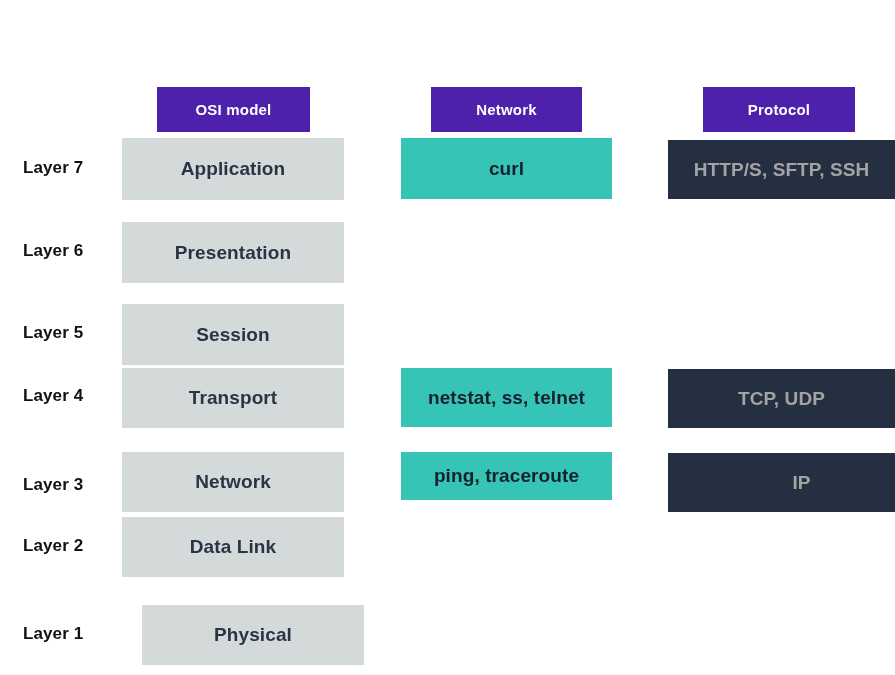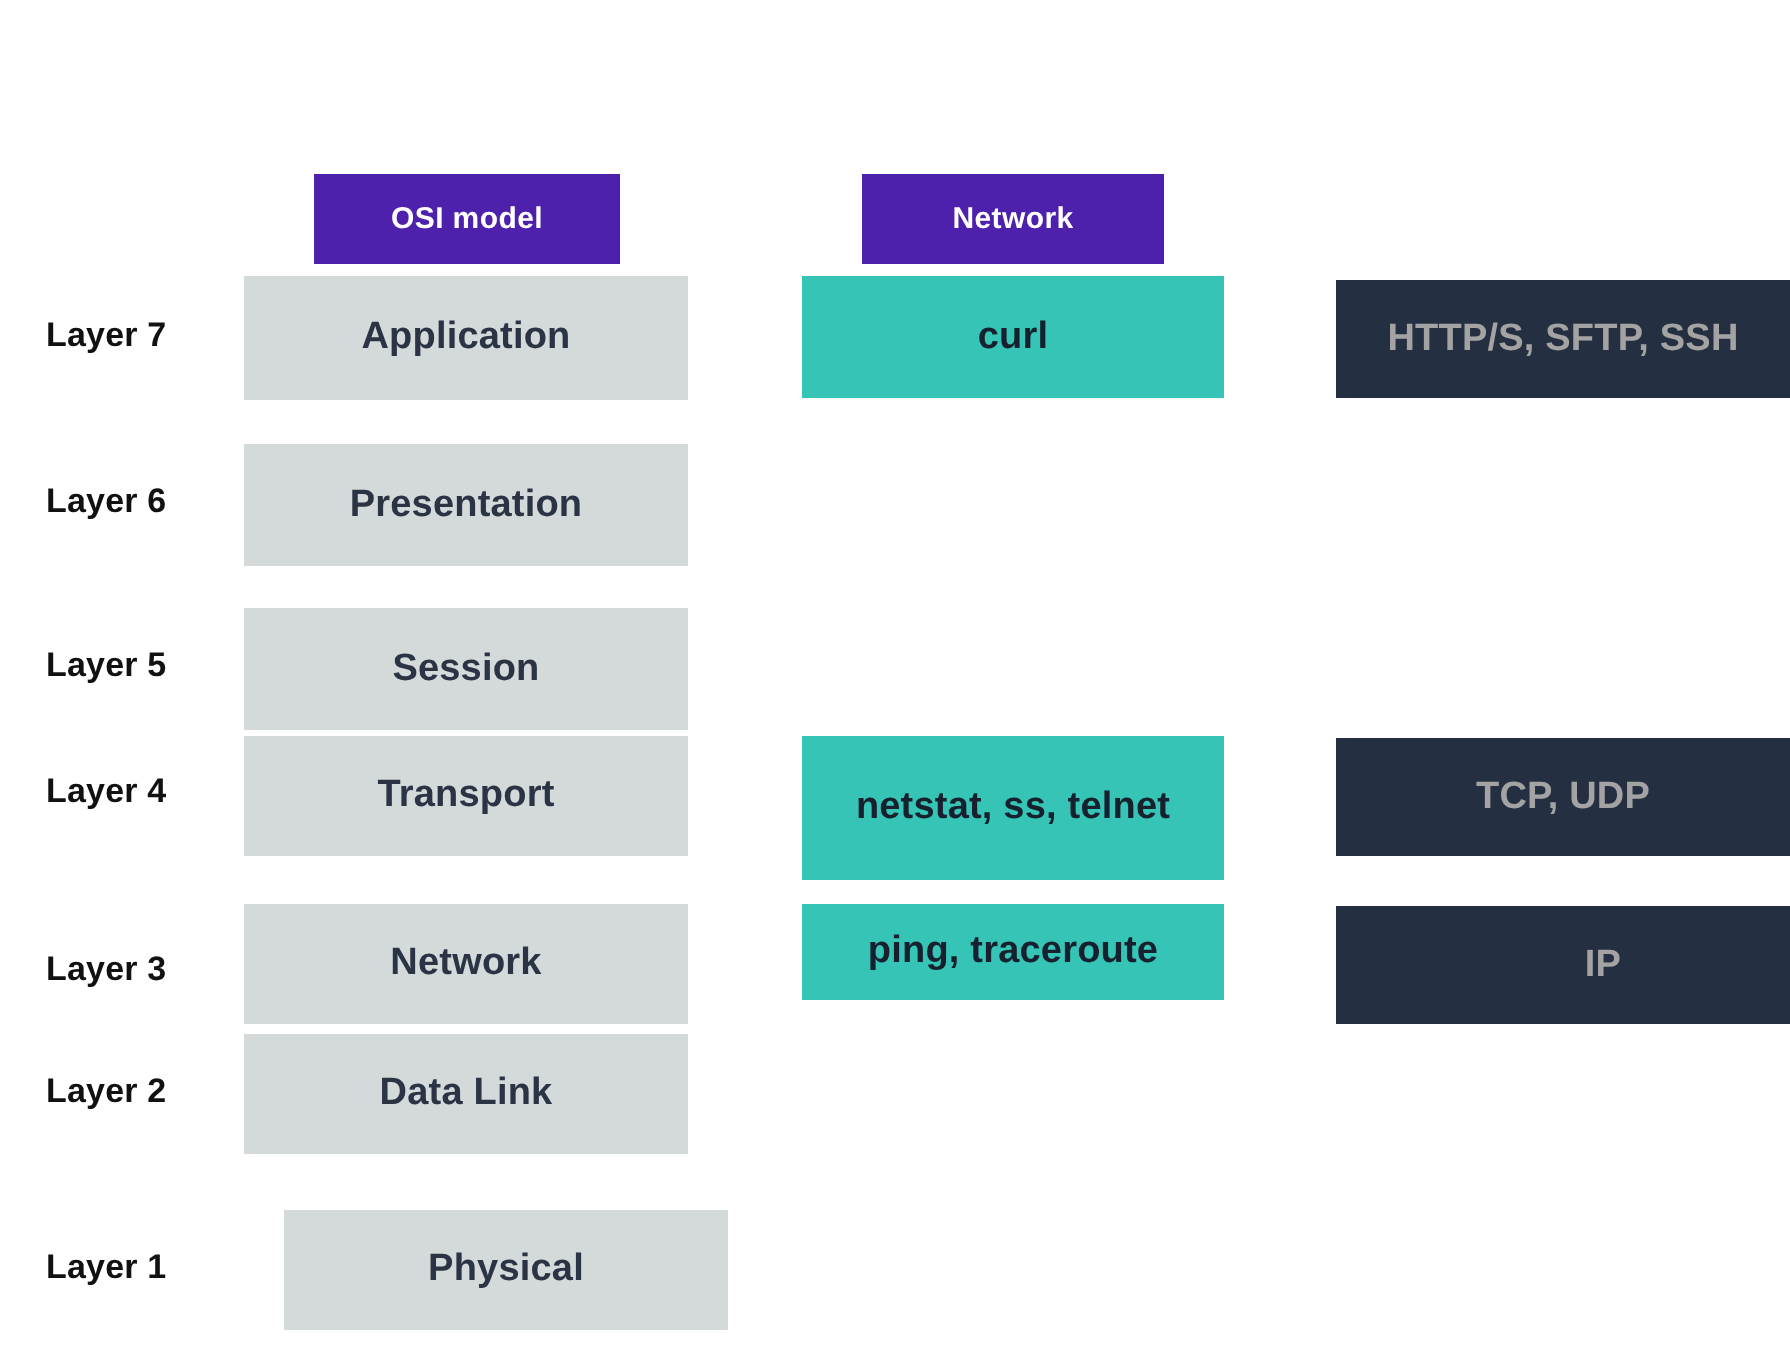--- a/index.html
+++ b/index.html
@@ -101,33 +101,34 @@
 </head>
 <body>
 
 <div id="slide">
 
 
   <div class="col-header h-osi">OSI model</div>
 
   <div class="col-header h-command">Network</div>
 
+  <div class="col-header h-protocol">Protocol</div>
 
   <div id="rows-root">
       <div class="layer-label" style="top: 156px;">Layer 7</div>
       <div class="box osi" style="top: 138px; height: 62px;">Application</div>
       <div class="box command" style="top: 138px; height: 61px; text-align: right;">curl</div>
       <div class="box protocol" style="top: 140px; height: 59px;">HTTP/S, SFTP, SSH</div>
       <div class="layer-label" style="top: 239px;">Layer 6</div>
       <div class="box osi" style="top: 222px; height: 61px;">Presentation</div>
       <div class="layer-label" style="top: 321px;">Layer 5</div>
       <div class="box osi" style="top: 304px; height: 61px;">Session</div>
       <div class="layer-label" style="top: 384px;">Layer 4</div>
       <div class="box osi" style="top: 368px; height: 60px;">Transport</div>
-      <div class="box command" style="top: 368px; height: 72px;">netstat, ss, telnet</div>
+      <div class="box command" style="top: 368px; height: 59px;">netstat, ss, telnet</div>
       <div class="box protocol" style="top: 369px; height: 59px;">TCP, UDP</div>
       <div class="layer-label" style="top: 473px;">Layer 3</div>
       <div class="box osi" style="top: 452px; height: 60px;">Network</div>
       <div class="box command" style="top: 452px; height: 48px;">ping, traceroute</div>
       <div class="box protocol" style="top: 453px; height: 59px; padding-left: 20px;">IP</div>
       <div class="layer-label" style="top: 534px;">Layer 2</div>
       <div class="box osi" style="top: 517px; height: 60px;">Data Link</div>
       <div class="layer-label" style="top: 622px;">Layer 1</div>
       <div class="box osi" style="top: 605px; height: 60px; margin-left: 20px;">Physical</div>
     </div>

